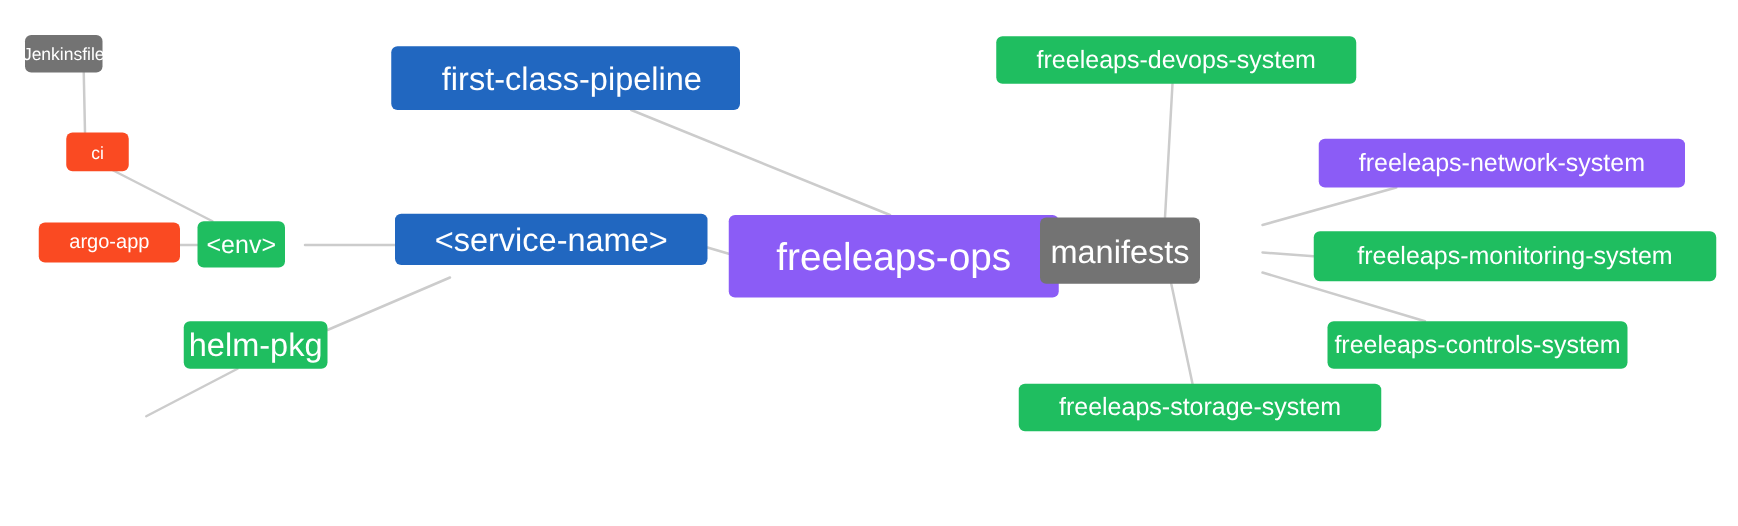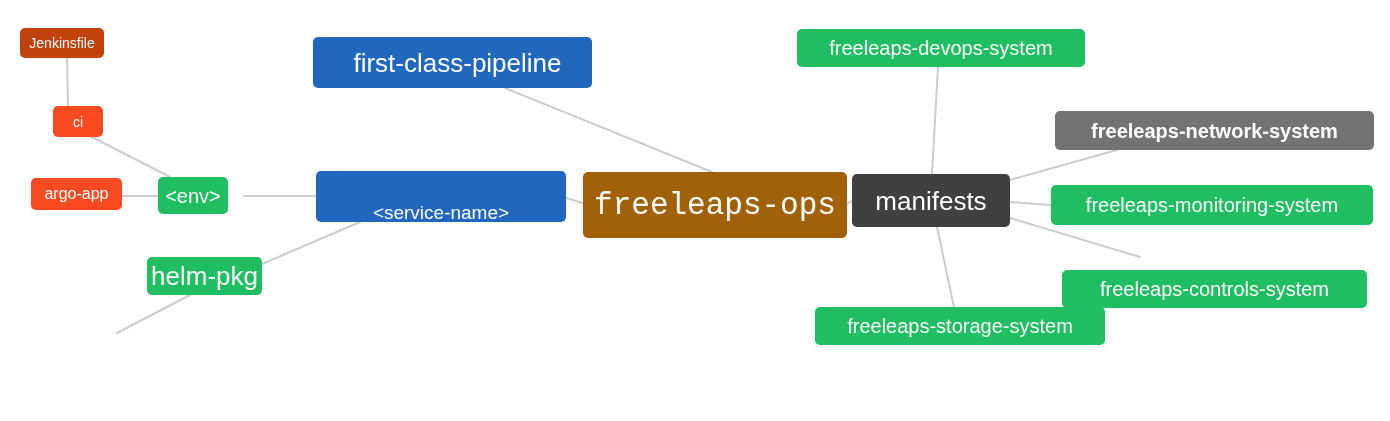--- a/index.html
+++ b/index.html
@@ -55,55 +55,55 @@
       <line x1="505" y1="88" x2="712" y2="172" stroke="#cccccc"></line>
       <line x1="566" y1="198" x2="583" y2="203" stroke="#cccccc"></line>
       <line x1="847" y1="204" x2="852" y2="201" stroke="#cccccc"></line>
       <line x1="932" y1="174" x2="938" y2="67" stroke="#cccccc"></line>
       <line x1="1010" y1="180" x2="1117" y2="150" stroke="#cccccc"></line>
       <line x1="1010" y1="202" x2="1051" y2="205" stroke="#cccccc"></line>
       <line x1="1010" y1="218" x2="1140" y2="257" stroke="#cccccc"></line>
       <line x1="937" y1="227" x2="954" y2="307" stroke="#cccccc"></line>
     </svg>
 
-<div class="node" style="left: 20px; top: 28px; width: 84px; height: 30px; background: #c2410c; font-size: 14px;">
+<div class="node" style="left: 20px; top: 28px; width: 62px; height: 30px; background: #737373; font-size: 14px;">
       <span>Jenkinsfile</span>
     </div>
     <div class="node" style="left: 53px; top: 106px; width: 50px; height: 31px; background: rgb(250, 74, 34); font-size: 14px;">
       <span>ci</span>
     </div>
-    <div class="node" style="left: 31px; top: 178px; width: 91px; height: 32px; background: rgb(250, 74, 34); font-size: 16px;">
+    <div class="node" style="left: 31px; top: 178px; width: 113px; height: 32px; background: rgb(250, 74, 34); font-size: 16px;">
       <span>argo-app</span>
     </div>
     <div class="node" style="left: 158px; top: 177px; width: 70px; height: 37px; background: rgb(31, 190, 96); font-size: 20px; justify-content: center;">
       <span>&lt;env&gt;</span>
     </div>
     <div class="node" style="left: 147px; top: 257px; width: 115px; height: 38px; background: rgb(31, 190, 96); font-size: 26px;">
       <span>helm-pkg</span>
     </div>
     <div class="node" style="left: 313px; top: 37px; width: 279px; height: 51px; background: rgb(33, 103, 192); font-size: 26px; padding-left: 16px;">
       <span>first-class-pipeline</span>
     </div>
-    <div class="node" style="left: 316px; top: 171px; width: 250px; height: 51px; background: rgb(33, 103, 192); font-size: 19px; align-items: flex-end;">
+    <div class="node" style="left: 316px; top: 171px; width: 250px; height: 41px; background: rgb(33, 103, 192); font-size: 26px;">
       <span>&lt;service-name&gt;</span>
     </div>
-    <div class="node" style="left: 583px; top: 172px; width: 264px; height: 66px; background: #a16207; font-size: 31px; font-family: Liberation Mono, monospace;">
+    <div class="node" style="left: 583px; top: 172px; width: 264px; height: 66px; background: #8b5cf6; font-size: 31px;">
       <span>freeleaps-ops</span>
     </div>
-    <div class="node" style="left: 852px; top: 174px; width: 158px; height: 53px; background: #404040; font-size: 26px;">
+    <div class="node" style="left: 832px; top: 174px; width: 128px; height: 53px; background: #737373; font-size: 26px;">
       <span>manifests</span>
     </div>
     <div class="node" style="left: 797px; top: 29px; width: 288px; height: 38px; background: rgb(31, 190, 96); font-size: 20px; align-items: center;">
       <span>freeleaps-devops-system</span>
     </div>
-    <div class="node" style="left: 1055px; top: 111px; width: 319px; height: 39px; background: #737373; font-size: 20px; font-weight: bold;">
+    <div class="node" style="left: 1055px; top: 111px; width: 293px; height: 39px; background: #8b5cf6; font-size: 20px;">
       <span>freeleaps-network-system</span>
     </div>
     <div class="node" style="left: 1051px; top: 185px; width: 322px; height: 40px; background: rgb(31, 190, 96); font-size: 20px;">
       <span>freeleaps-monitoring-system</span>
     </div>
-    <div class="node" style="left: 1062px; top: 270px; width: 305px; height: 38px; background: rgb(31, 190, 96); font-size: 20px;">
+    <div class="node" style="left: 1062px; top: 257px; width: 240px; height: 38px; background: rgb(31, 190, 96); font-size: 20px;">
       <span>freeleaps-controls-system</span>
     </div>
     <div class="node" style="left: 815px; top: 307px; width: 290px; height: 38px; background: rgb(31, 190, 96); font-size: 20px; align-items: center;">
       <span>freeleaps-storage-system</span>
     </div>
   </div>
 
 </body></html>

